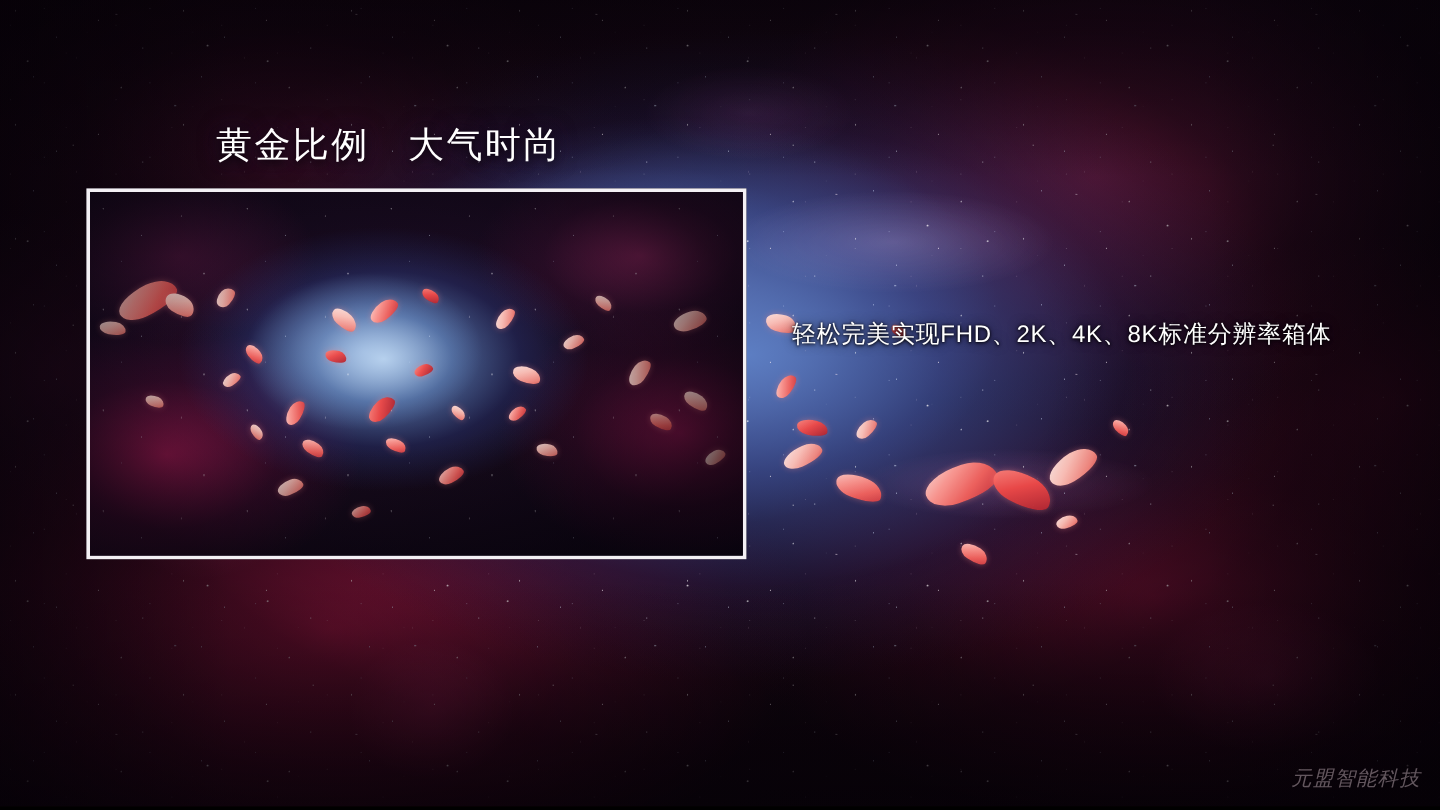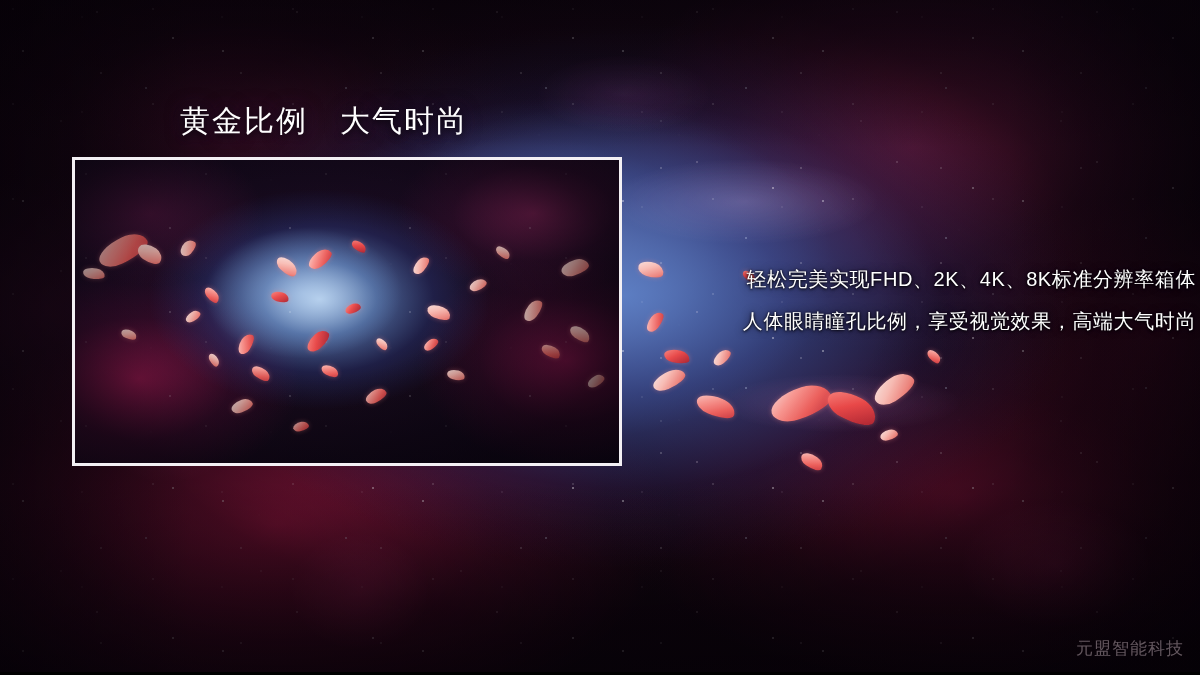--- a/index.html
+++ b/index.html
@@ -166,24 +166,23 @@
     top: 101px;
     font-size: 30px;
     letter-spacing: 2px;
     color: #ffffff;
     text-shadow: 0 2px 7px rgba(0,0,0,0.85), 0 0 18px rgba(40,20,60,0.8);
     white-space: nowrap;
   }
 
   .body-text {
     position: absolute;
-    left: 676px;
+    left: 660px;
     top: 258px;
     width: 520px;
-    text-align: right;
   }
   .body-line {
     font-size: 20px;
     line-height: 42px;
     color: #ffffff;
     letter-spacing: 0.6px;
     white-space: nowrap;
     text-shadow:
       0 1px 3px rgba(0,0,0,0.92),
       0 0 9px rgba(12,6,24,0.85),
@@ -191,20 +190,21 @@
   }
 
   .watermark {
     position: absolute;
     right: 16px;
     bottom: 12px;
     font-size: 17px;
     color: rgba(208,188,196,0.46);
     letter-spacing: 1px;
     white-space: nowrap;
+    font-style: italic;
   }
 </style>
 </head>
 <body>
 
 <div class="slide">
 
   <div class="bg-layer bg-base"></div>
   <div class="bg-layer bg-wisps"></div>
   <div class="bg-layer stars-a"></div>
@@ -267,18 +267,17 @@
           <div class="petal pale" style="left: 512px; top: 216px; width: 18px; height: 10px; transform: rotate(-28deg);"></div>
           <div class="petal pale" style="left: 132px; top: 196px; width: 14px; height: 8px; transform: rotate(60deg);"></div>
           <div class="petal" style="left: 218px; top: 262px; width: 16px; height: 9px; transform: rotate(-12deg);"></div>
         </div>
       <div class="frame-vignette"></div>
     </div>
   </div>
 
   <div class="body-text">
     <div class="body-line">轻松完美实现FHD、2K、4K、8K标准分辨率箱体</div>
-    <div class="body-line">人体眼睛瞳孔比例，享受视觉效果，高端大气时尚</div>
   </div>
 
   <div class="watermark">元盟智能科技</div>
 
 </div>
 
 </body></html>

